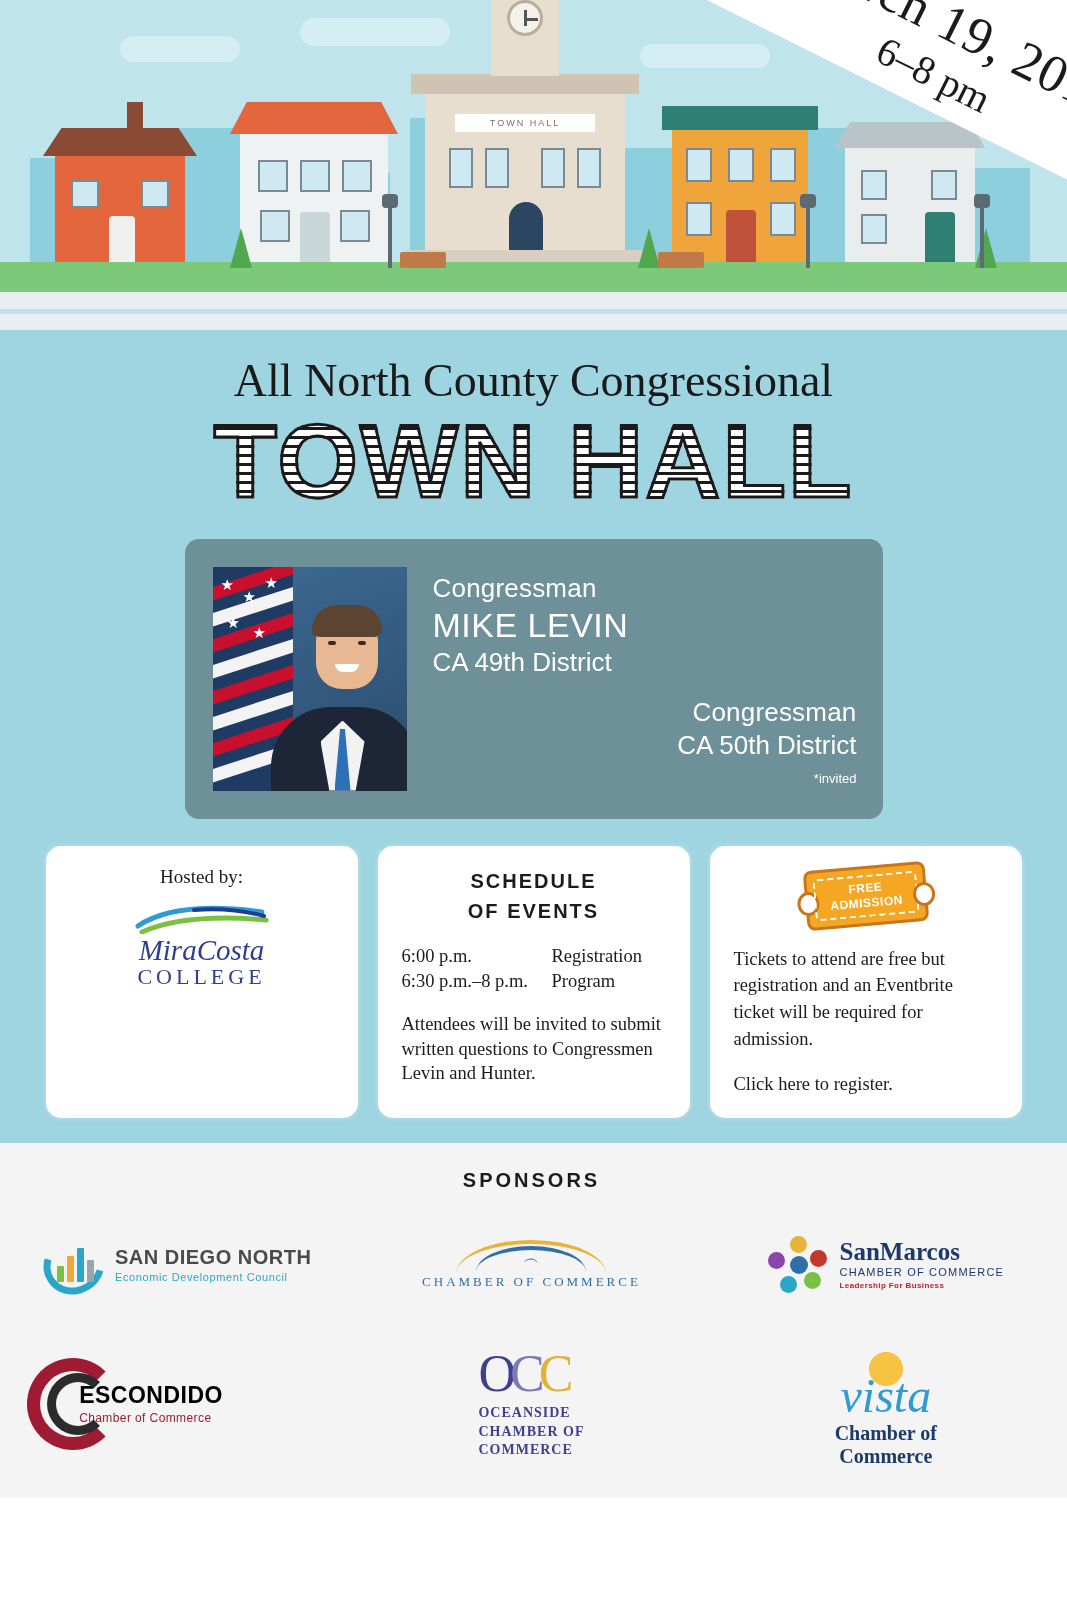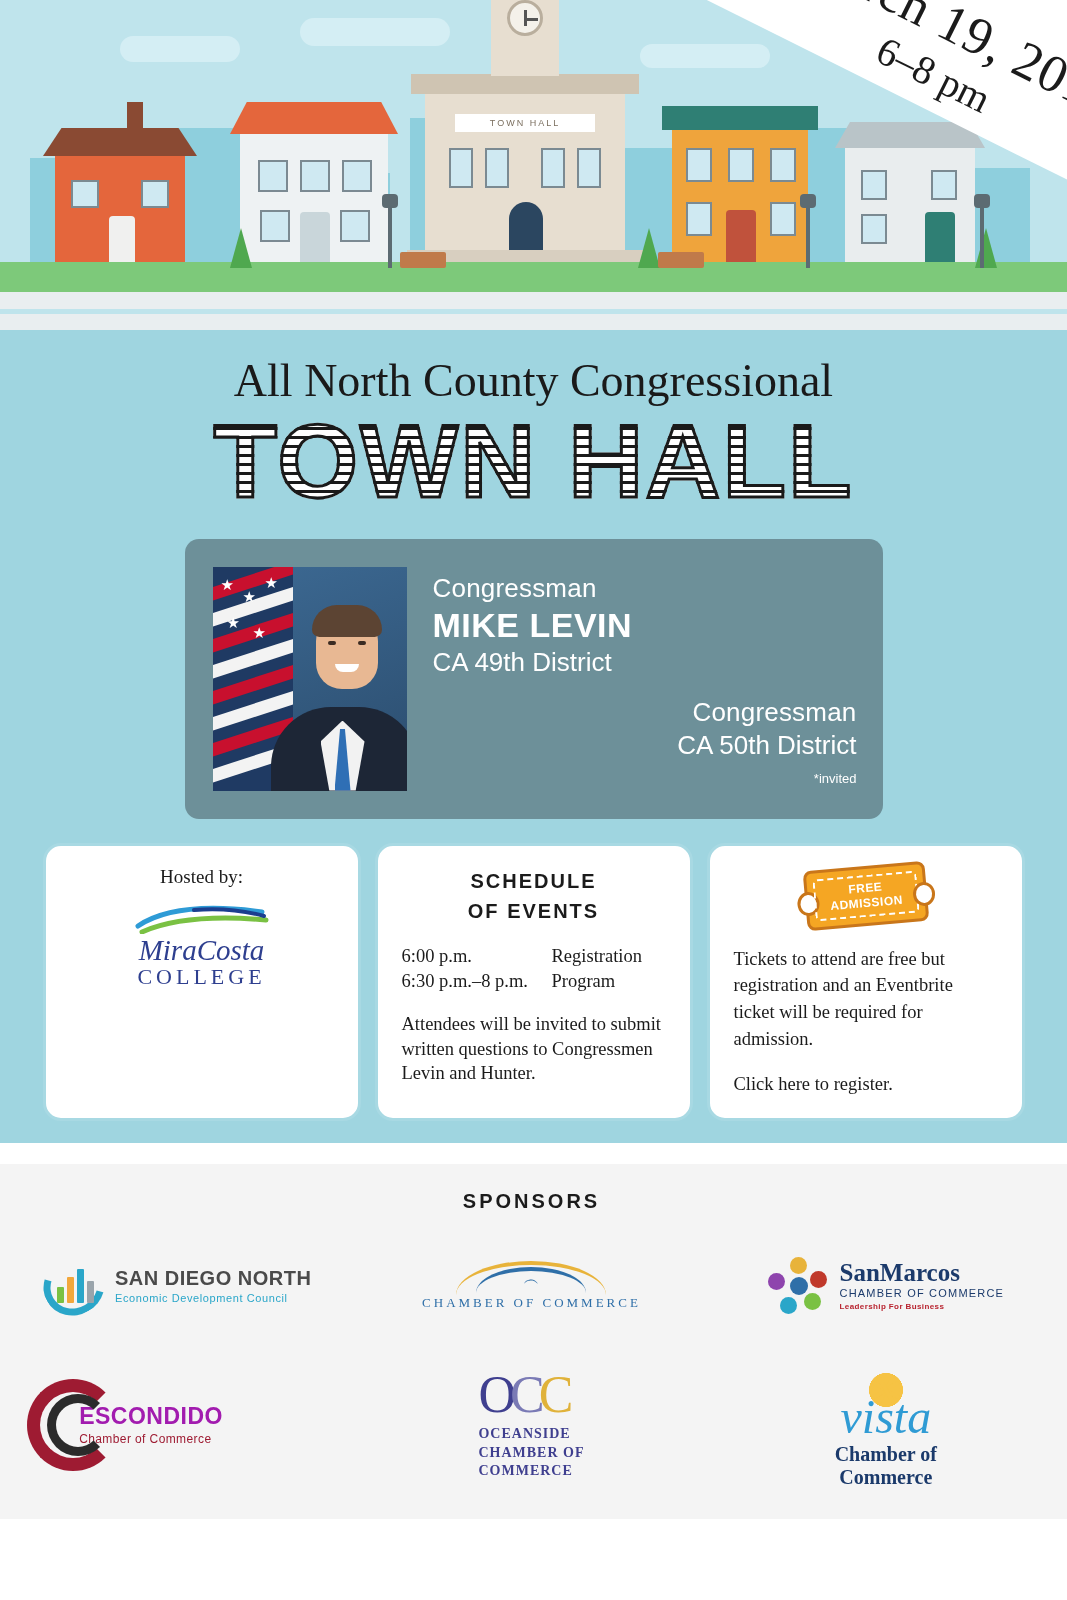--- a/index.html
+++ b/index.html
@@ -274,21 +274,21 @@
     color: #ffffff;
   }
   .speaker-b {
     position: absolute;
     right: 26px;
     top: 158px;
     color: #ffffff;
     text-align: right;
   }
   .sp-role { font-size: 26px; font-weight: 300; letter-spacing: .2px; }
-  .sp-name { font-size: 34px; font-weight: bold; margin-top: 2px; letter-spacing: .5px; }
+  .sp-name { font-size: 34px; font-weight: normal; margin-top: 2px; letter-spacing: .5px; }
   .sp-dist { font-size: 26px; margin-top: 2px; }
   .sp-note { font-size: 13px; margin-top: 10px; }
 
   
   .cards {
     display: flex;
     justify-content: center;
     gap: 14px;
     margin: 24px auto 0 auto;
     width: 1000px;
@@ -406,21 +406,20 @@
     color: #1b1b1b;
     line-height: 1.45;
   }
   .ticket-text .link { display: block; margin-top: 18px; }
 
   
   .sponsors {
     background: #f4f4f4;
     width: 1067px;
     padding: 26px 4px 30px 0;
-    margin-top: 21px;
   }
   .sponsors-title {
     text-align: center;
     font-weight: bold;
     font-size: 20px;
     letter-spacing: 3px;
     color: #1b1b1b;
   }
   .sp-grid {
     display: grid;
@@ -476,21 +475,21 @@
     border: 13px solid #9e1b32;
     border-right-color: transparent;
   }
   .esc-c2 {
     position: absolute; left: 20px; top: 50%; transform: translateY(-50%);
     width: 62px; height: 62px; border-radius: 50%;
     border: 9px solid #2b2b2b;
     border-right-color: transparent;
   }
   .esc-txt { margin-left: 52px; }
-  .esc-txt .l1 { font-weight: bold; font-size: 23px; color: #a21caf; letter-spacing: .5px; }
+  .esc-txt .l1 { font-weight: bold; font-size: 23px; color: #000000; letter-spacing: .5px; }
   .esc-txt .l2 { font-size: 12px; color: #9e1b32; letter-spacing: .4px; margin-top: 2px; }
 
   
   .occ { text-align: left; }
   .occ-letters { font-family: "Liberation Serif", serif; font-size: 52px; line-height: 1; letter-spacing: -6px; }
   .occ-letters .o1 { color: #3f3f8f; }
   .occ-letters .o2 { color: #7a7ab5; }
   .occ-letters .o3 { color: #e0b23a; }
   .occ-sub { font-family: "Liberation Serif", serif; font-size: 14px; color: #3f3f8f; letter-spacing: 1px; line-height: 1.3; margin-top: 4px; font-weight: bold; }
 

